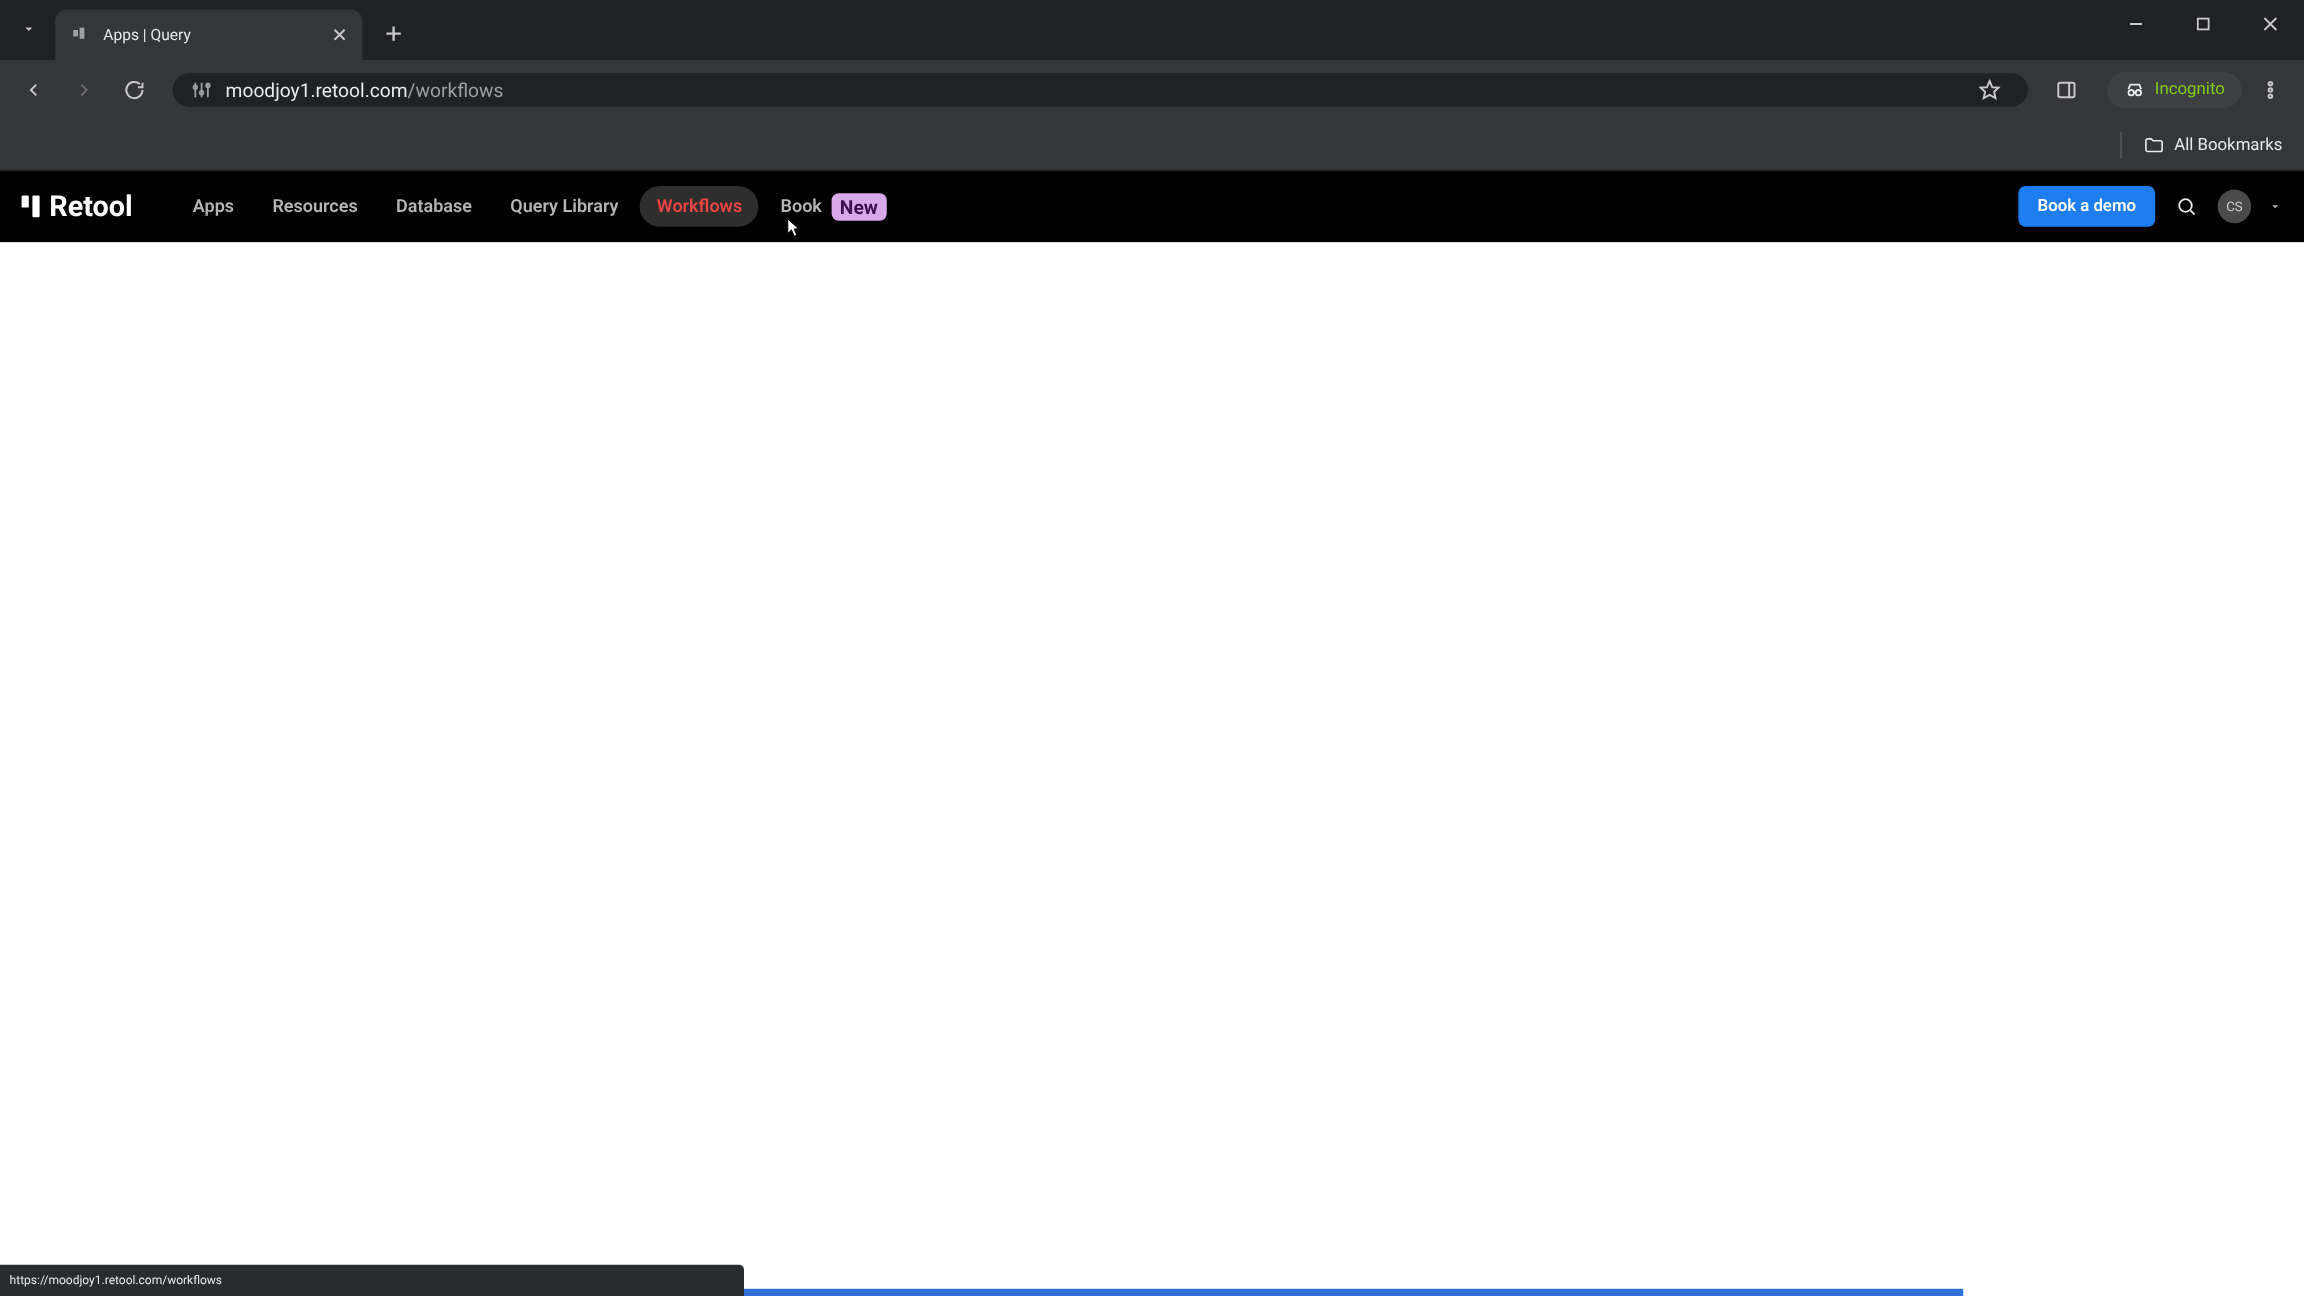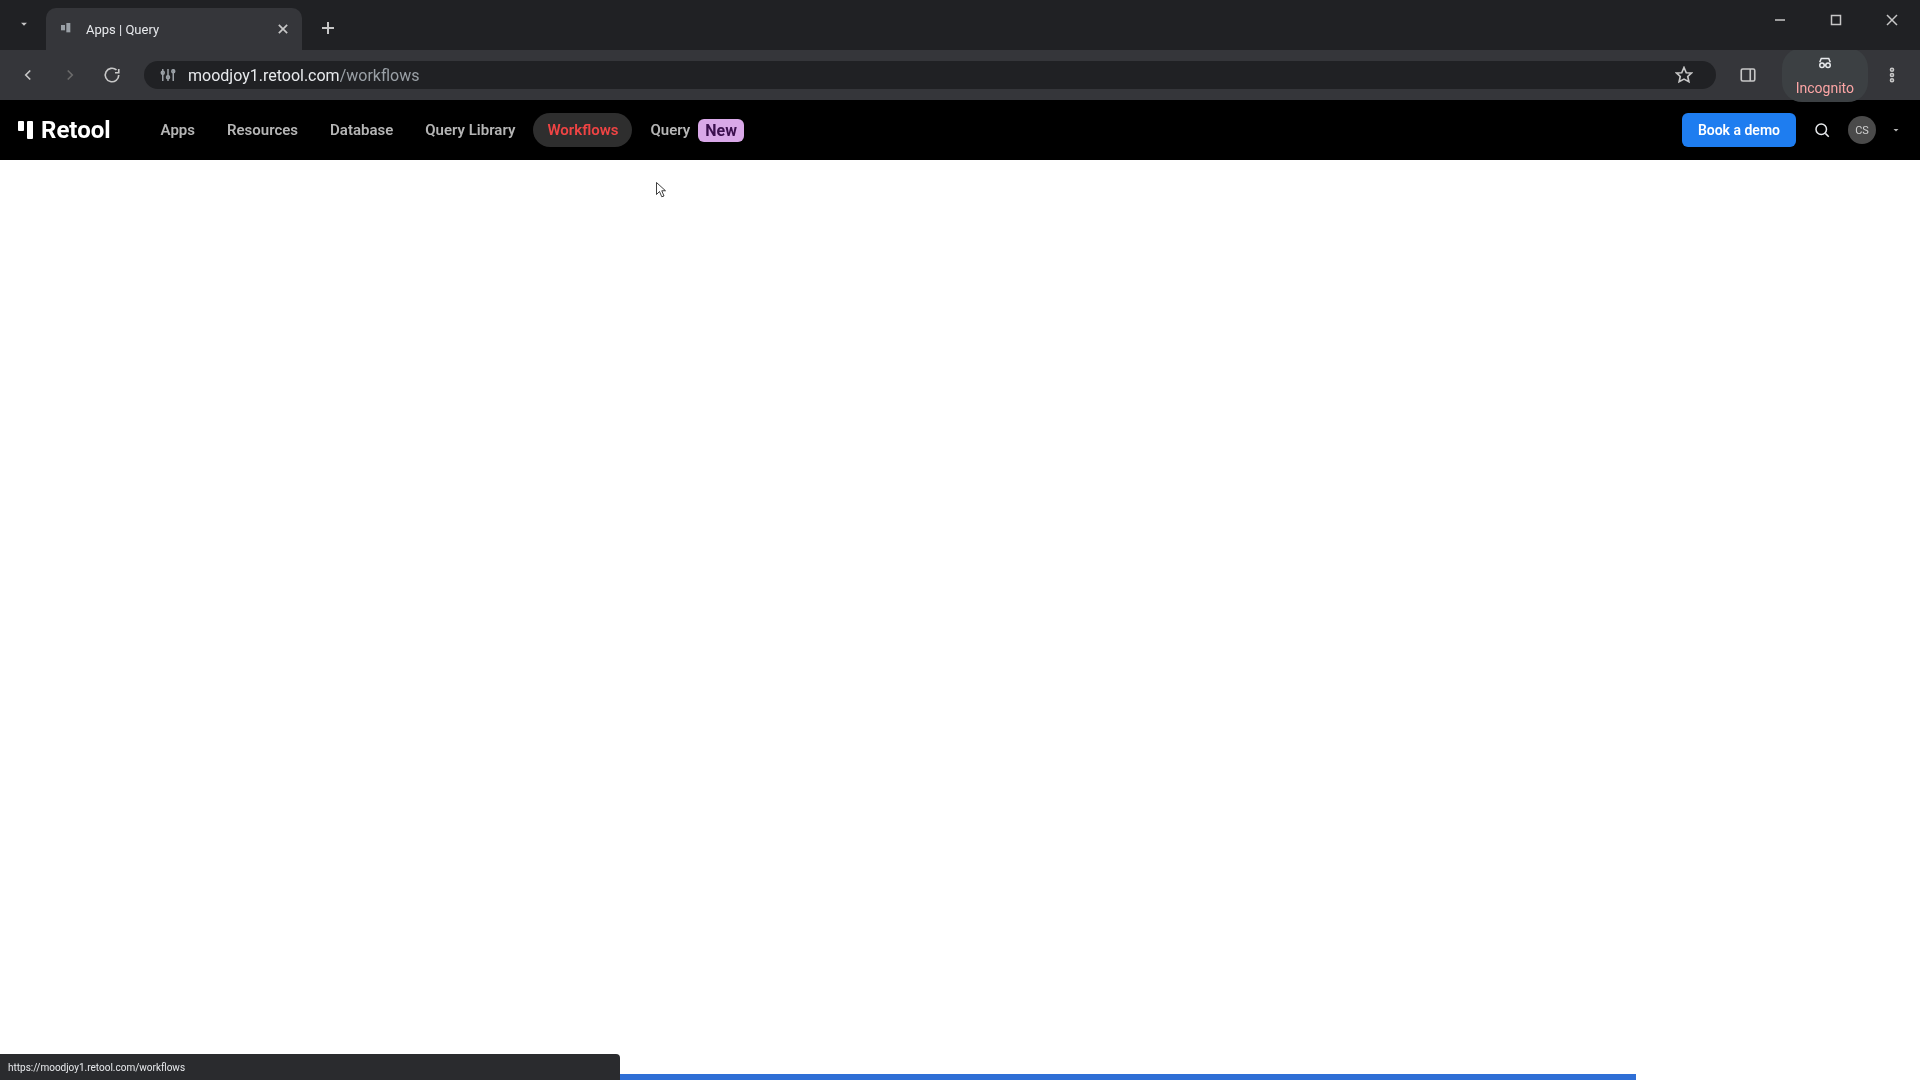--- a/index.html
+++ b/index.html
@@ -23,21 +23,21 @@
 
   .toolbar { height: 50px; background: #35363a; display: flex; align-items: center; padding: 0 10px; gap: 6px; }
   .tb-btn { width: 36px; height: 36px; display: flex; align-items: center; justify-content: center; border-radius: 50%; }
   .tb-btn svg { width: 18px; height: 18px; stroke: #c7c7c7; stroke-width: 2.2; fill: none; }
   .tb-btn.disabled svg { stroke: #6b6b6b; }
   .omnibox { flex: 1; height: 28px; background: #202124; border-radius: 20px; display: flex; align-items: center; padding: 0 14px; gap: 10px; margin: 0 8px; }
   .omnibox .site-icon { width: 20px; height: 20px; display:flex; align-items:center; justify-content:center; }
   .omnibox .url { color: #e8eaed; font-size: 16px; }
   .omnibox .url .path { color: #9aa0a6; }
   .omnibox-right { margin-left: auto; display:flex; align-items:center; }
-  .incognito-chip { display:flex; align-items:center; gap:8px; background:#3c4043; border-radius: 20px; padding: 6px 14px; color:#fca5a5; font-size:14px; margin-left:10px;flex-direction:column; }
+  .incognito-chip { display:flex; gap:8px; background:#3c4043; border-radius: 20px; padding: 6px 14px; color:#84cc16; font-size:14px; margin-left:10px; }
 
   .bookmarks-bar { height: 42px; background: #35363a; display: flex; align-items: center; justify-content: flex-end; padding: 0 18px; gap: 18px; border-bottom: 1px solid #2a2b2e; }
   .bookmarks-bar .divider { width:1px; height:22px; background:#5f6368; }
   .all-bookmarks { display:flex; align-items:center; gap:8px; color:#e8eaed; font-size:14px; }
   .all-bookmarks svg { width:18px; height:18px; stroke:#e8eaed; stroke-width:1.8; fill:none; }
 
   
   .app-header { height: 60px; background: #000000; display: flex; align-items: center; padding: 0 18px; }
   .logo { display: flex; align-items: center; gap: 8px; color: #fff; font-weight: 700; font-size: 24px; margin-right: 36px; }
   .logo-mark { display:flex; gap:3px; }
@@ -173,20 +173,29 @@
     </div>
     <div class="tb-btn">
         <svg viewBox="0 0 24 24" fill="#c7c7c7">
           <circle cx="12" cy="5" r="2"></circle>
           <circle cx="12" cy="12" r="2"></circle>
           <circle cx="12" cy="19" r="2"></circle>
         </svg>
       </div>
   </div>
 
+  <div class="bookmarks-bar">
+    <div class="divider"></div>
+    <div class="all-bookmarks">
+      <svg viewBox="0 0 24 24">
+          <path d="M3 7a2 2 0 0 1 2-2h4l2 2h8a2 2 0 0 1 2 2v8a2 2 0 0 1-2 2H5a2 2 0 0 1-2-2z"></path>
+        </svg>
+      <span>All Bookmarks</span>
+    </div>
+  </div>
 </div>
 
 <div class="app-header">
   <div class="logo">
     <span class="logo-mark">
         <span class="b1"></span>
         <span class="b2"></span>
       </span>
     <span>Retool</span>
   </div>
@@ -200,21 +209,21 @@
     <a class="nav-item">
         <span>Database</span>
       </a>
     <a class="nav-item">
         <span>Query Library</span>
       </a>
     <a class="nav-item active">
         <span>Workflows</span>
       </a>
     <a class="nav-item">
-      <span>Query</span>
+      <span>Book</span>
       <span class="badge-new">New</span>
     </a>
   </nav>
   <div class="header-right">
     <button class="demo-btn">Book a demo</button>
     <div class="search-icon-btn">
       <svg viewBox="0 0 24 24">
           <circle cx="11" cy="11" r="7"></circle>
           <line x1="21" y1="21" x2="16.5" y2="16.5"></line>
         </svg>

